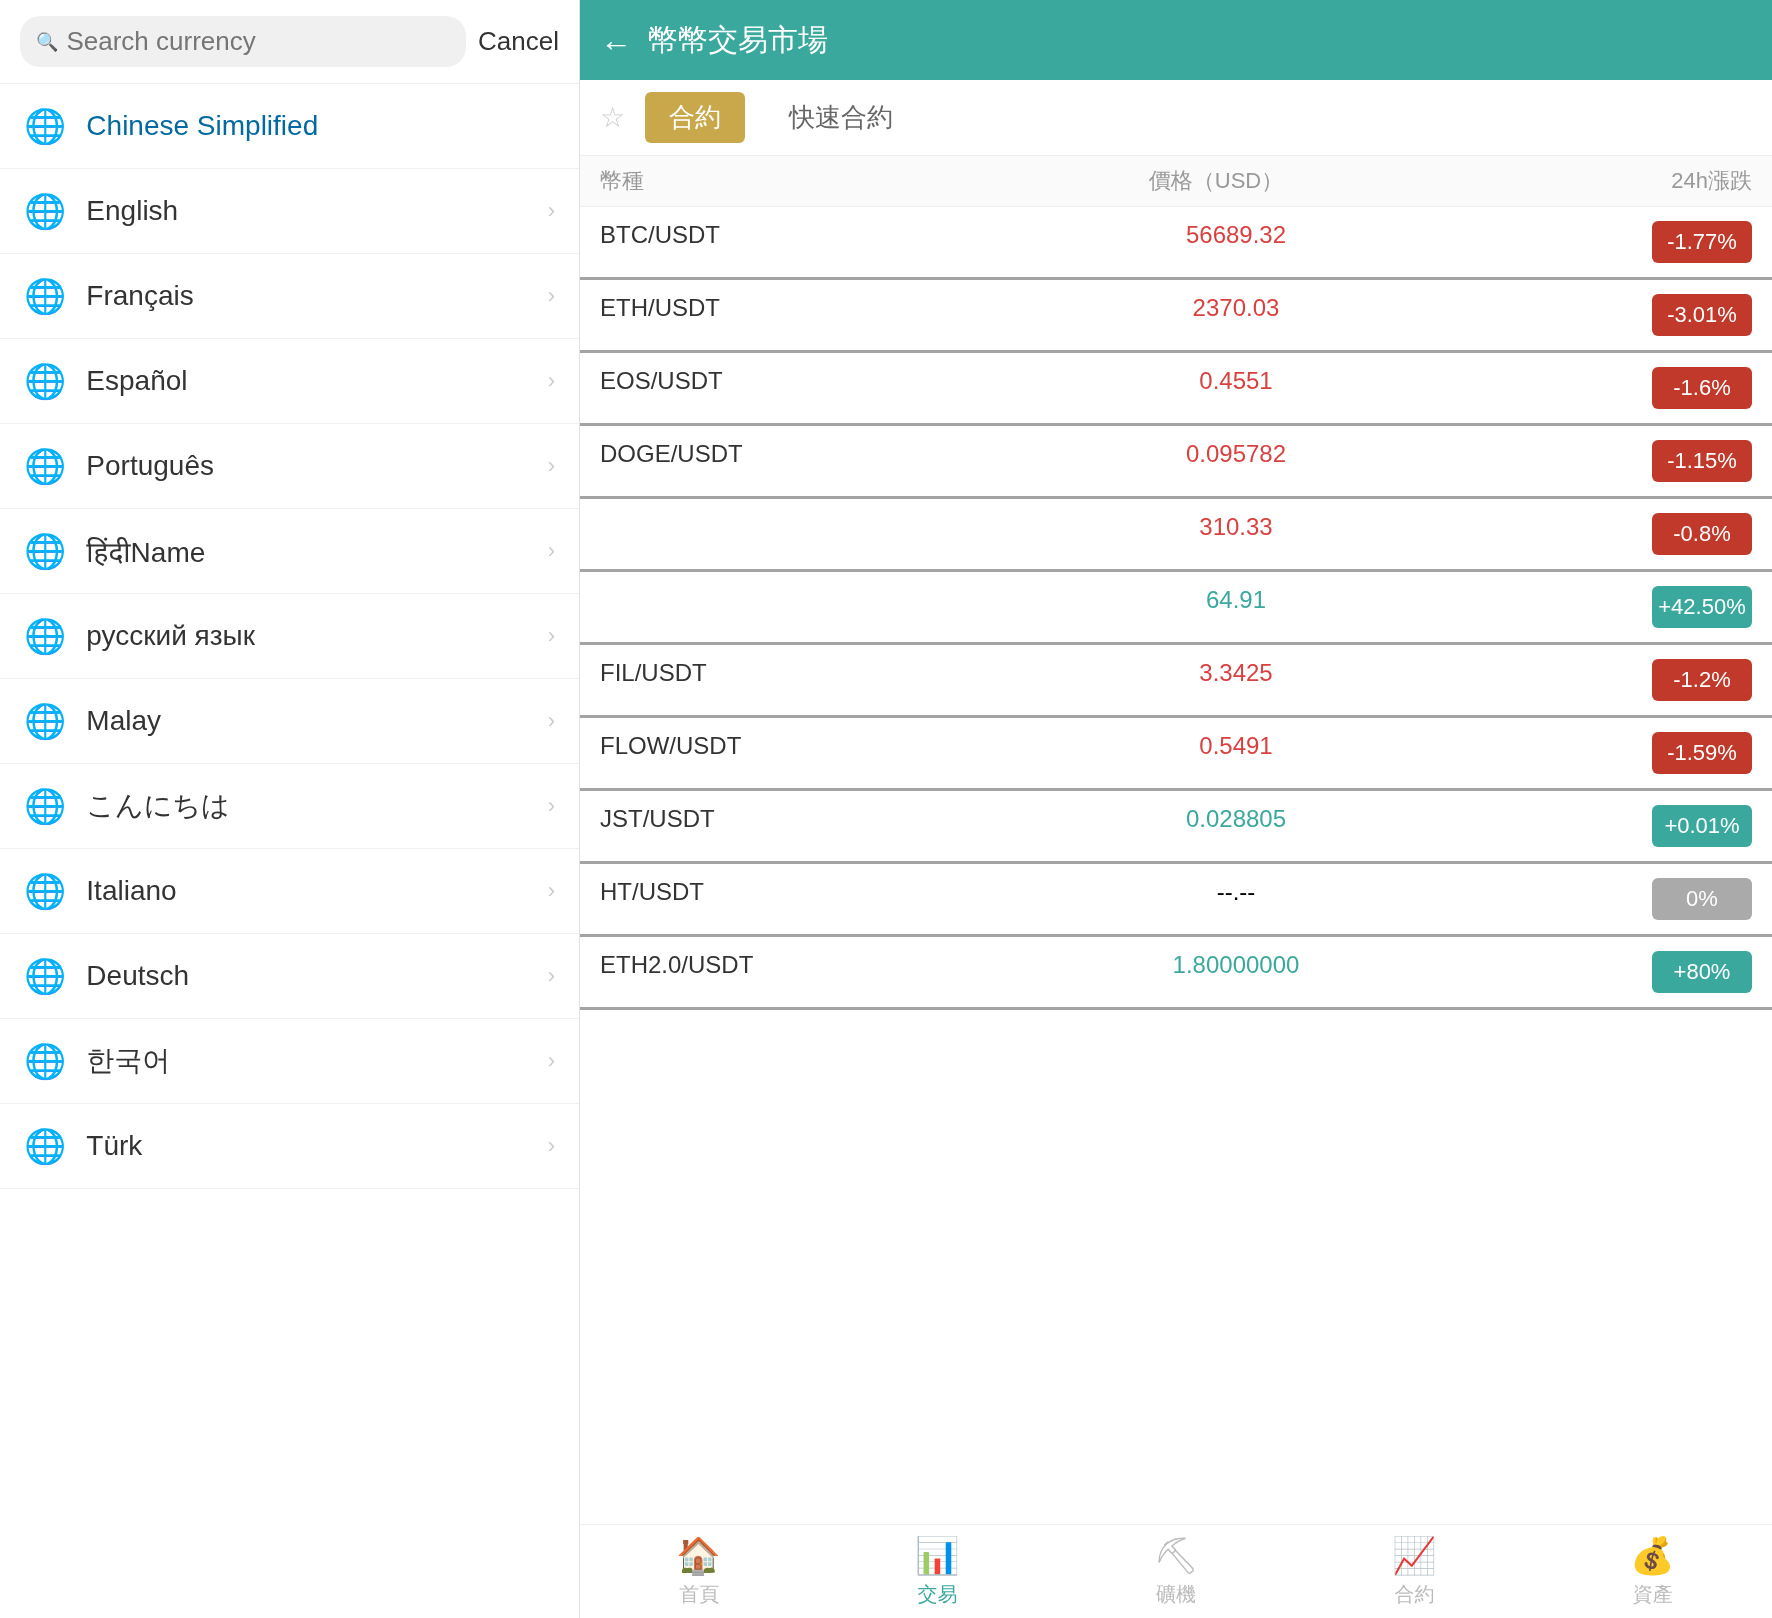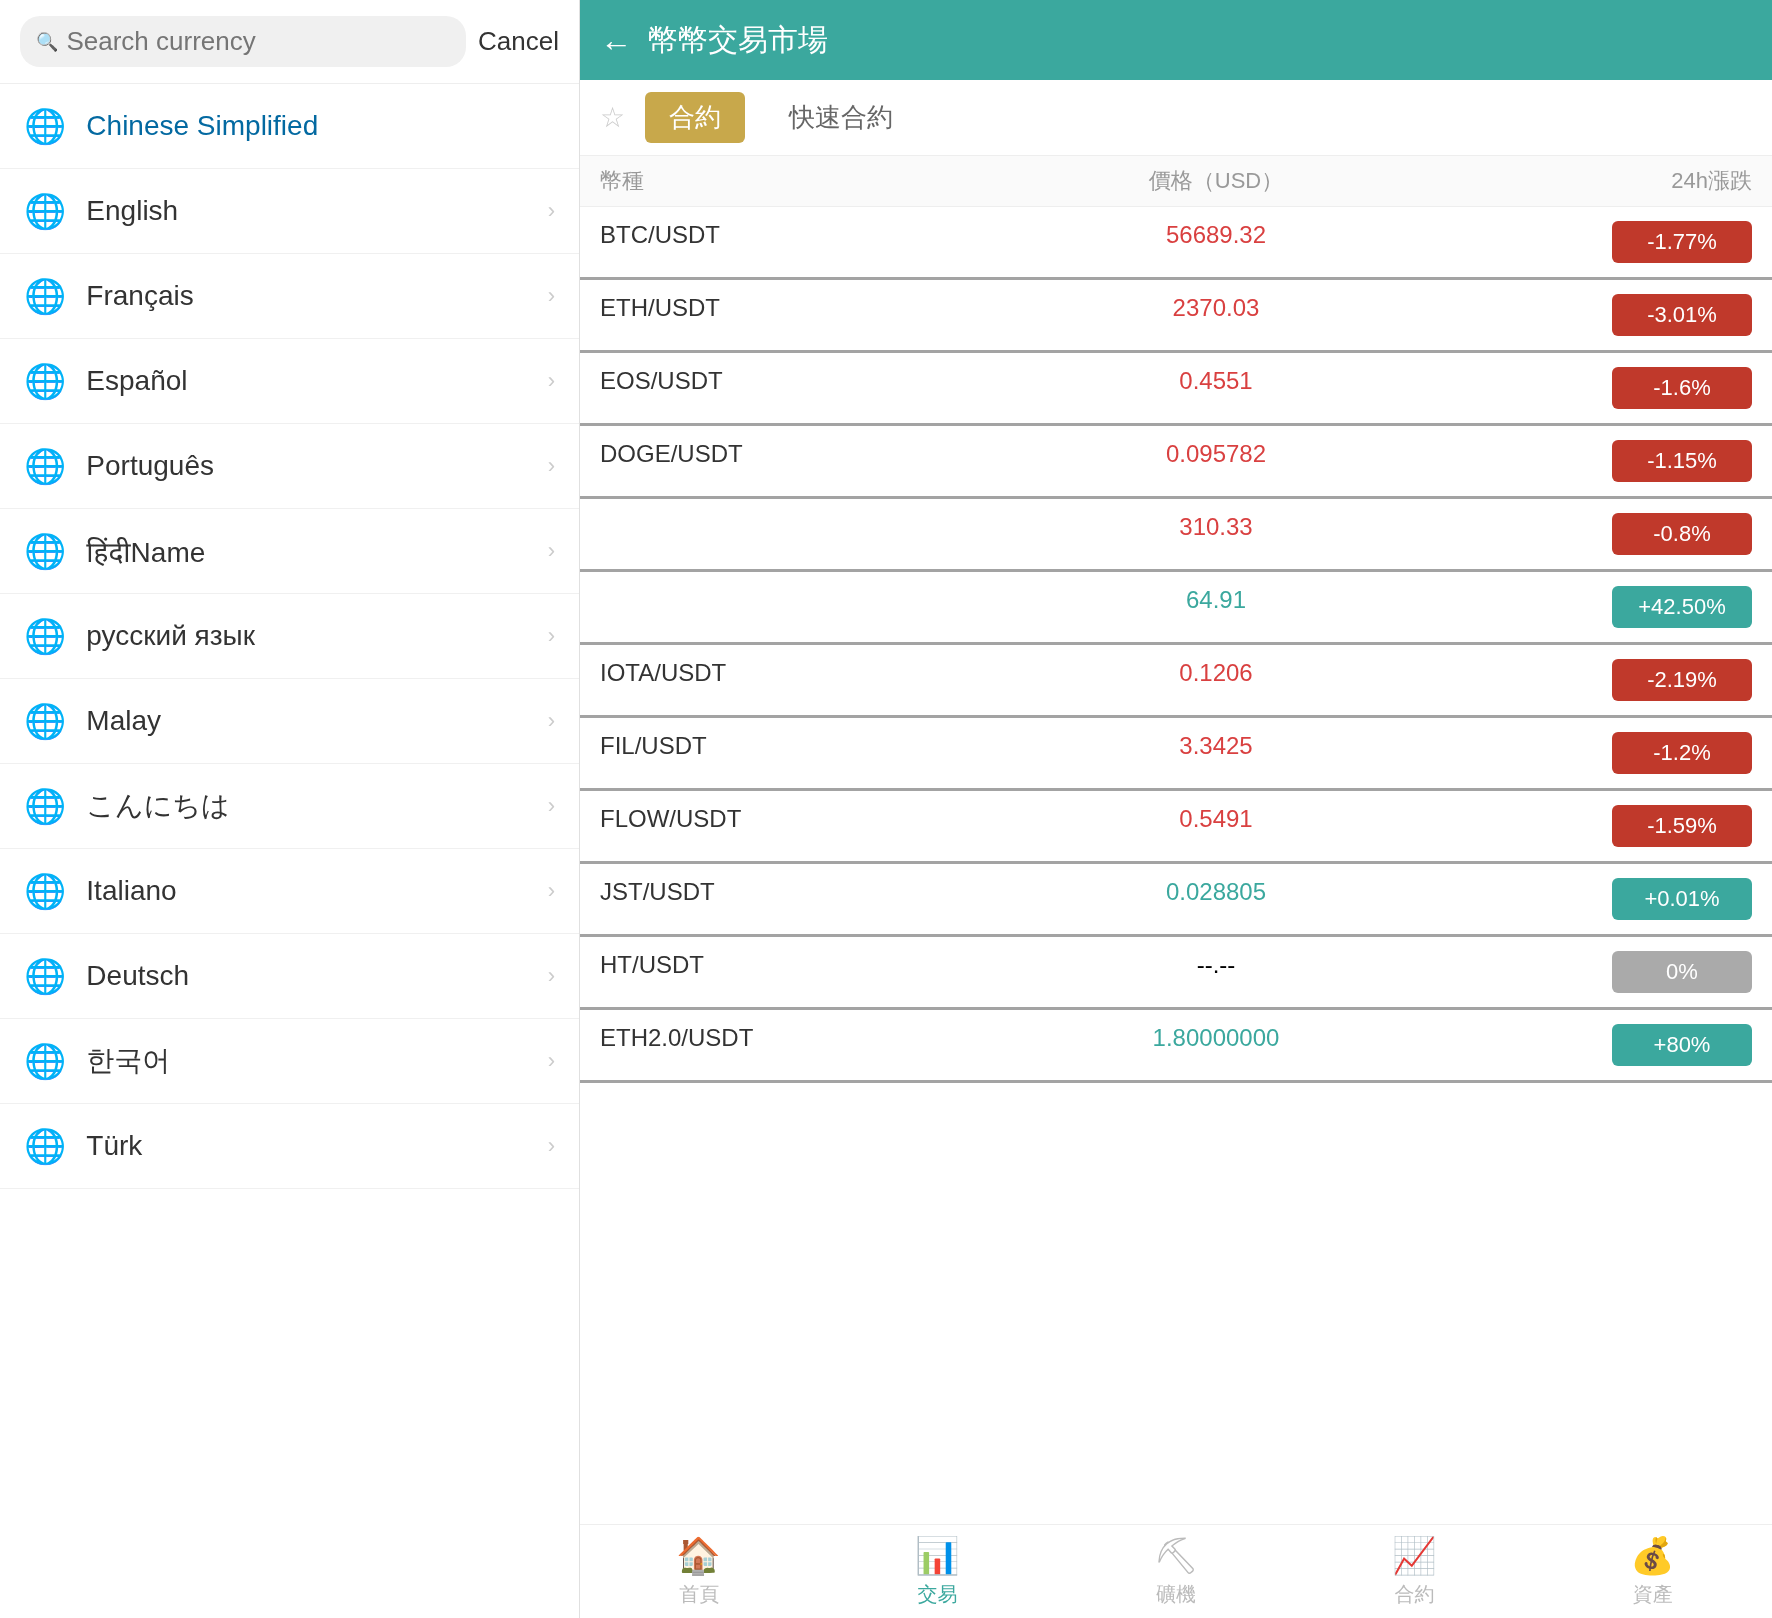--- a/index.html
+++ b/index.html
@@ -199,21 +199,21 @@
     .market-row .price {
       flex: 1;
       text-align: center;
       font-size: 24px;
     }
 
     .price.red { color: #d94040; }
     .price.green { color: #3ba89e; }
 
     .change-badge {
-      width: 140px;
+      width: 100px;
       text-align: center;
       border-radius: 6px;
       padding: 8px 4px;
       font-size: 22px;
       color: #fff;
       font-weight: 500;
     }
 
     .change-badge.red { background: #c0392b; }
     .change-badge.green { background: #3ba89e; }
@@ -375,25 +375,20 @@
     <span class="pair"></span>
     <span class="price red">310.33</span>
     <span class="change-badge red">-0.8%</span>
   </div>
       <div class="market-row">
     <span class="pair"></span>
     <span class="price green">64.91</span>
     <span class="change-badge green">+42.50%</span>
   </div>
       <div class="market-row">
-    <span class="pair">IOTA/USDT</span>
-    <span class="price red">0.1206</span>
-    <span class="change-badge red">-2.19%</span>
-  </div>
-      <div class="market-row">
     <span class="pair">FIL/USDT</span>
     <span class="price red">3.3425</span>
     <span class="change-badge red">-1.2%</span>
   </div>
       <div class="market-row">
     <span class="pair">FLOW/USDT</span>
     <span class="price red">0.5491</span>
     <span class="change-badge red">-1.59%</span>
   </div>
       <div class="market-row">

